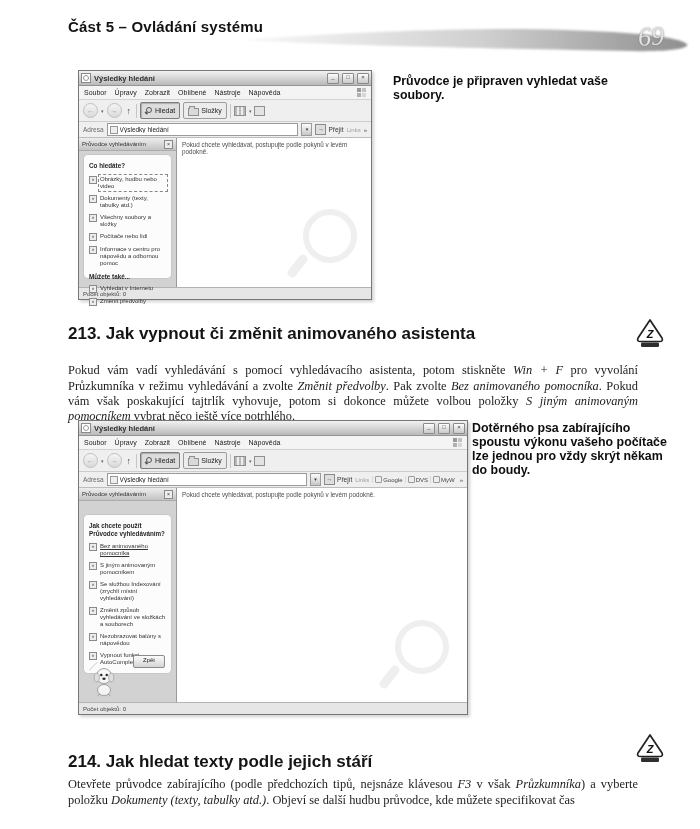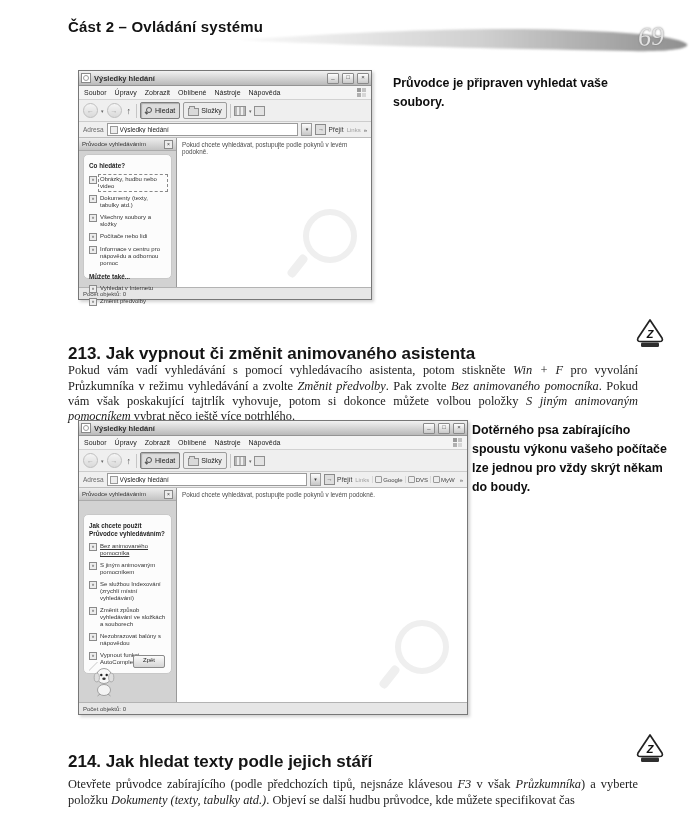--- a/index.html
+++ b/index.html
@@ -9,27 +9,27 @@
 
   
   .hdr-title{position:absolute;left:68px;top:18px;font-size:15px;font-weight:bold;
              letter-spacing:.2px;color:#121212;z-index:3;}
   .swoosh{position:absolute;left:235px;top:24px;width:462px;height:34px;z-index:1;}
   .page-num{position:absolute;left:638px;top:22px;z-index:2;
             font-family:"Liberation Serif",serif;font-style:italic;font-size:26px;
             color:#e3e3e3;text-shadow:0 0 2px #777;transform:rotate(-3deg);}
 
   
-  .margin-note{position:absolute;font-size:12.4px;font-weight:bold;line-height:19px;color:#0e0e0e;}
+  .margin-note{position:absolute;font-size:12.4px;font-weight:bold;line-height:14px;color:#0e0e0e;}
   .note1{left:393px;top:74px;width:215px;}
   .note2{left:472px;top:421px;width:200px;}
 
   
   .sec-heading{position:absolute;left:68px;font-size:17px;font-weight:bold;color:#141414;}
-  .h213{top:344px;}
+  .h213{top:324px;}
   .h214{top:752px;}
   .warn-badge{position:absolute;width:32px;height:30px;}
   .wb1{left:634px;top:318px;}
   .wb2{left:634px;top:733px;}
   .body-para{position:absolute;left:68px;width:570px;text-align:justify;
              font-family:"Liberation Serif",serif;font-size:12.4px;line-height:15.2px;color:#1c1c1c;}
   .p213{top:351px;}
   .p214{top:765px;}
 
   
@@ -137,21 +137,21 @@
              background:#efefef;border-radius:4px;transform:rotate(38deg);}
   .wm1{right:14px;bottom:24px;}
   .wm2{right:18px;bottom:28px;}
 
   .statusbar{height:11px;flex:none;display:flex;align-items:center;padding:0 4px;
              background:#e6e6e6;border-top:1px solid #b3b3b3;font-size:6px;color:#444;}
 </style>
 </head>
 <body>
 
-<div class="hdr-title">Část 2 – Ovládání systému</div>
+<div class="hdr-title">Část 5 – Ovládání systému</div>
 <svg class="swoosh" viewBox="0 0 462 34">
   <defs>
     <linearGradient id="swg" x1="0" y1="0" x2="1" y2="0">
       <stop offset="0" stop-color="#fafafa"></stop>
       <stop offset="0.55" stop-color="#cfcfcf"></stop>
       <stop offset="1" stop-color="#8f8f8f"></stop>
     </linearGradient>
     <filter id="swb">
         <feGaussianBlur stdDeviation="1.1"></feGaussianBlur>
       </filter>

